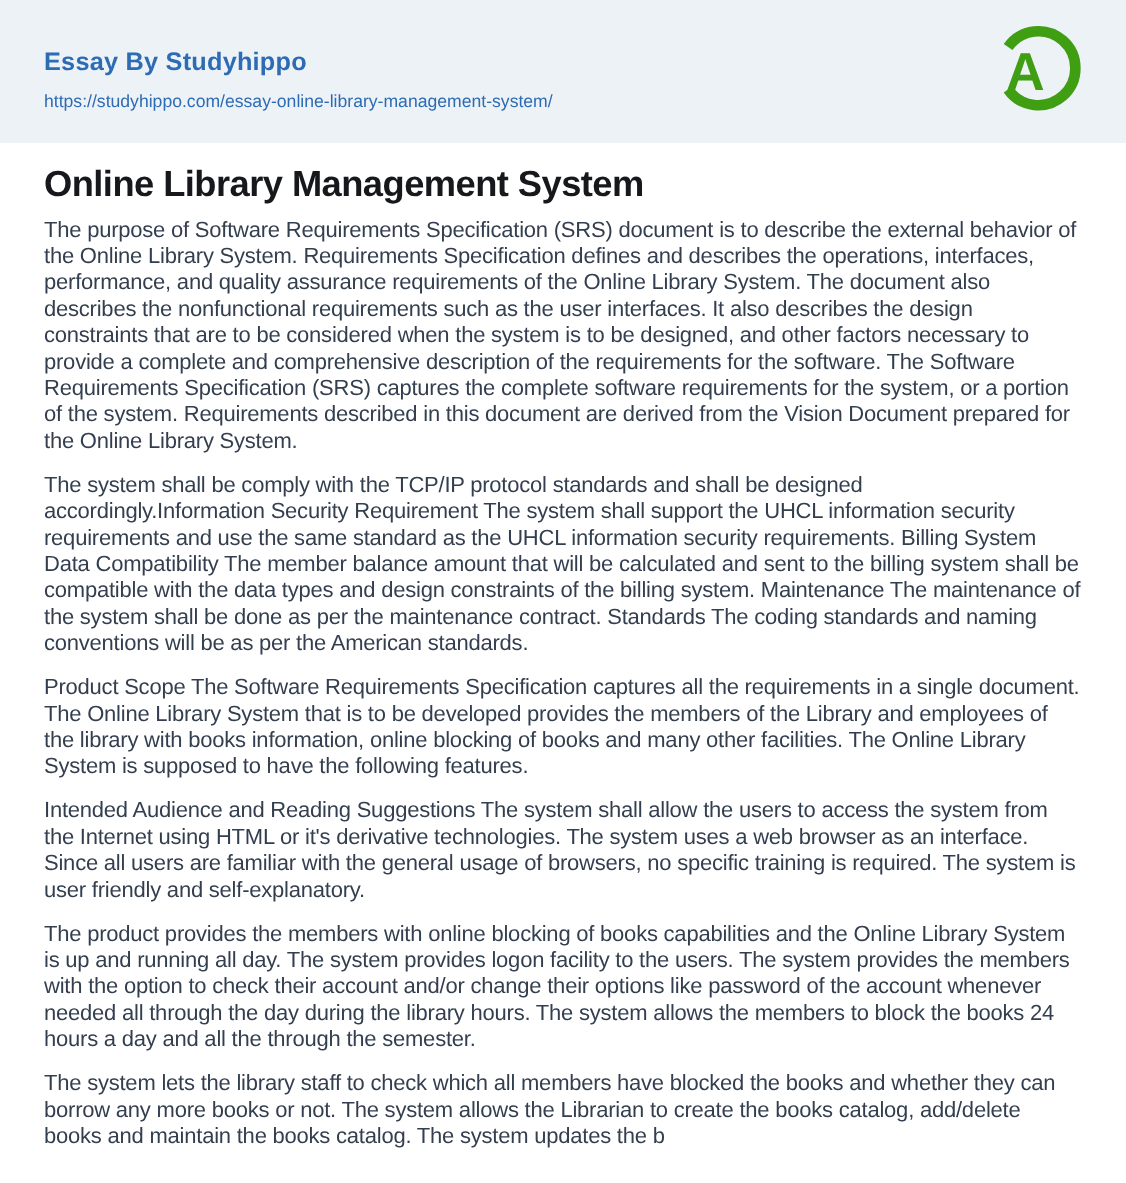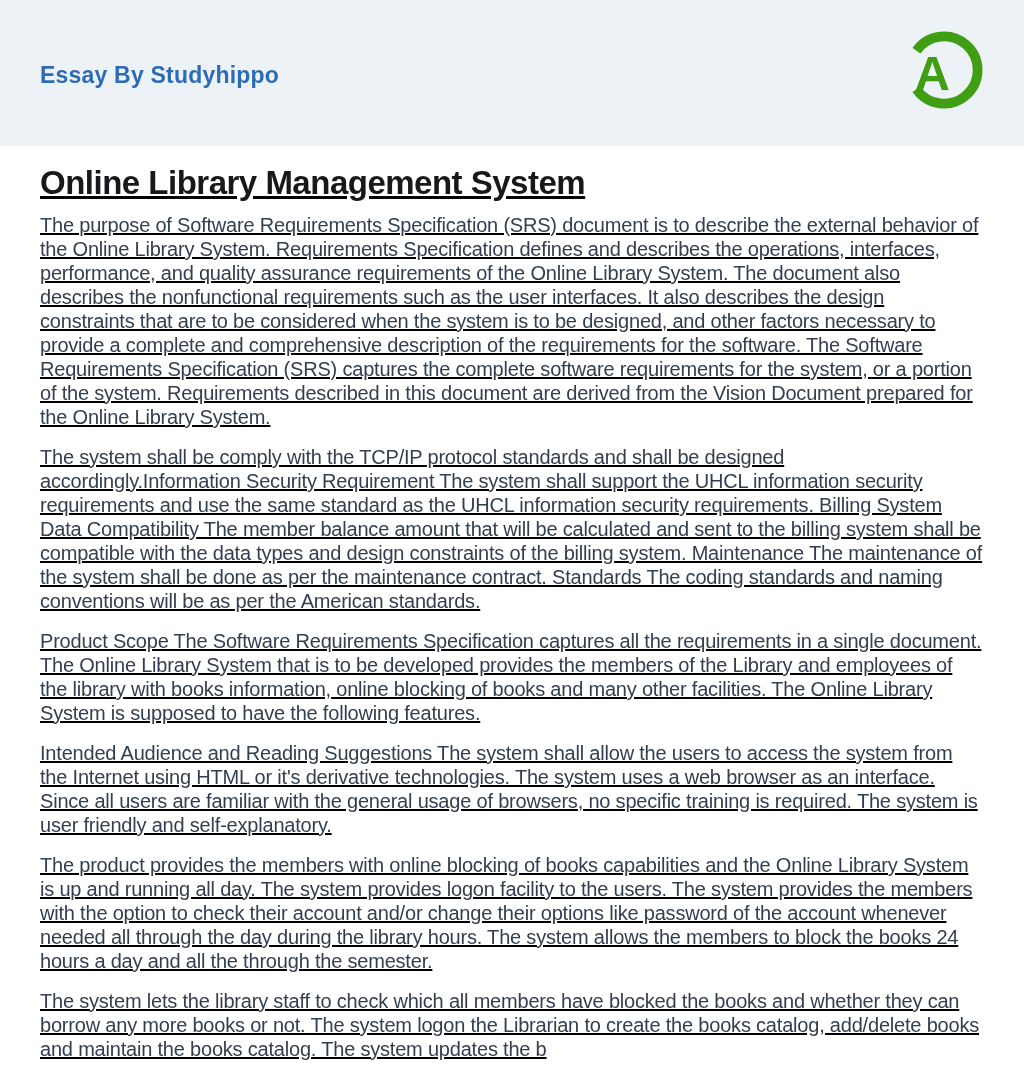--- a/index.html
+++ b/index.html
@@ -12,21 +12,21 @@
   }
   * { margin: 0; padding: 0; box-sizing: border-box; }
   html, body {
     width: 1024px;
     background: var(--page-bg);
     font-family: "Liberation Sans", sans-serif;
   }
   body { height: 1075px; overflow: hidden; }
 
   .header {
-    height: 146px;
+    height: 130px;
     background: var(--header-bg);
     padding: 0 38px 0 40px;
     display: flex;
     align-items: center;
     justify-content: space-between;
   }
   .header-text { position: relative; top: 7px; }
   .site-title {
     color: var(--accent);
     font-size: 23px;
@@ -60,21 +60,20 @@
   }
   .logo .letter {
     fill: var(--logo-green);
     font-family: "Liberation Sans", sans-serif;
     font-size: 58px;
     font-weight: 700;
   }
 
   .content {
     padding: 17px 40px 0 40px;
-    text-decoration: underline;
   }
   .content h1 {
     color: var(--title-color);
     font-size: 33px;
     font-weight: 800;
     letter-spacing: -0.5px;
     line-height: 40px;
     margin-bottom: 10px;
   }
   .content p {
@@ -86,31 +85,32 @@
     max-width: 948px;
   }
 </style>
 </head>
 <body>
 
 <div class="page">
   <header class="header">
     <div class="header-text">
       <div class="site-title">Essay By Studyhippo</div>
+      <a class="site-url">https://studyhippo.com/essay-online-library-management-system/</a>
     </div>
     <div class="logo">
       <svg viewBox="0 0 100 100" aria-hidden="true">
         <path class="arc" d="M 17.2 27.1 A 40 40 0 1 1 17.2 72.9"></path>
         <text class="letter" x="36" y="73.5" text-anchor="middle">A</text>
       </svg>
     </div>
   </header>
 
   <main class="content">
     <h1>Online Library Management System</h1>
     <p>The purpose of Software Requirements Specification (SRS) document is to describe the external behavior of the Online Library System. Requirements Specification defines and describes the operations, interfaces, performance, and quality assurance requirements of the Online Library System. The document also describes the nonfunctional requirements such as the user interfaces. It also describes the design constraints that are to be considered when the system is to be designed, and other factors necessary to provide a complete and comprehensive description of the requirements for the software. The Software Requirements Specification (SRS) captures the complete software requirements for the system, or a portion of the system. Requirements described in this document are derived from the Vision Document prepared for the Online Library System.</p>
     <p>The system shall be comply with the TCP/IP protocol standards and shall be designed accordingly.Information Security Requirement The system shall support the UHCL information security requirements and use the same standard as the UHCL information security requirements. Billing System Data Compatibility The member balance amount that will be calculated and sent to the billing system shall be compatible with the data types and design constraints of the billing system. Maintenance The maintenance of the system shall be done as per the maintenance contract. Standards The coding standards and naming conventions will be as per the American standards.</p>
     <p>Product Scope The Software Requirements Specification captures all the requirements in a single document. The Online Library System that is to be developed provides the members of the Library and employees of the library with books information, online blocking of books and many other facilities. The Online Library System is supposed to have the following features.</p>
     <p>Intended Audience and Reading Suggestions The system shall allow the users to access the system from the Internet using HTML or it's derivative technologies. The system uses a web browser as an interface. Since all users are familiar with the general usage of browsers, no specific training is required. The system is user friendly and self-explanatory.</p>
     <p>The product provides the members with online blocking of books capabilities and the Online Library System is up and running all day. The system provides logon facility to the users. The system provides the members with the option to check their account and/or change their options like password of the account whenever needed all through the day during the library hours. The system allows the members to block the books 24 hours a day and all the through the semester.</p>
-    <p>The system lets the library staff to check which all members have blocked the books and whether they can borrow any more books or not. The system logon the Librarian to create the books catalog, add/delete books and maintain the books catalog. The system updates the b</p>
+    <p>The system lets the library staff to check which all members have blocked the books and whether they can borrow any more books or not. The system allows the Librarian to create the books catalog, add/delete books and maintain the books catalog. The system updates the b</p>
   </main>
 </div>
 
 </body></html>

